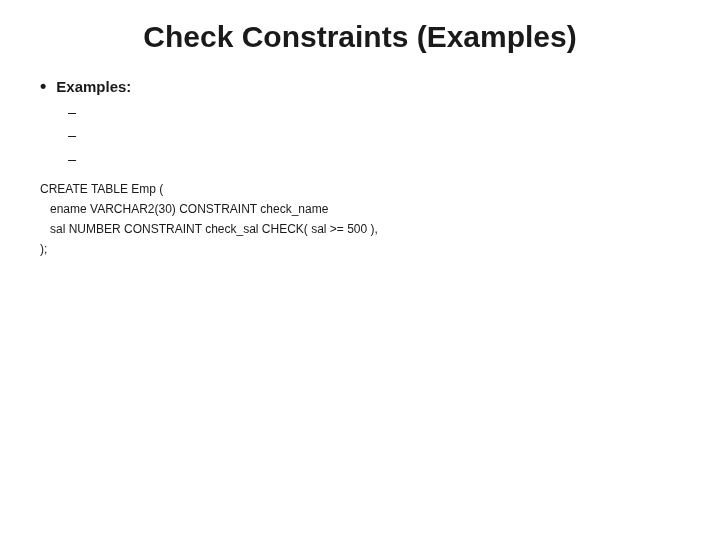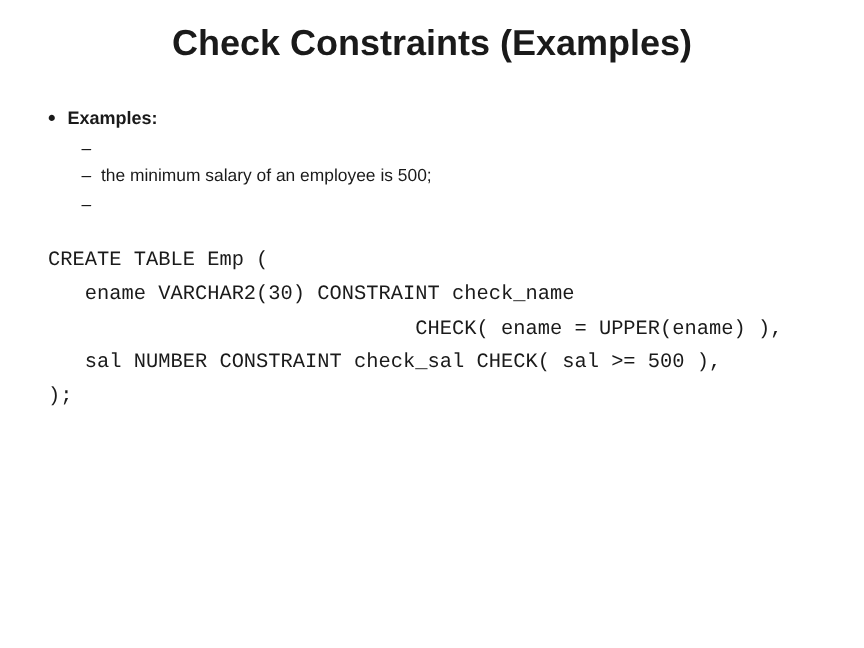--- a/index.html
+++ b/index.html
@@ -15,21 +15,20 @@
       font-family: Arial, Helvetica, sans-serif;
       overflow: hidden;
     }
 
     .page {
       width: 720px;
       height: 540px;
       padding: 20px 40px 20px 40px;
       display: flex;
       flex-direction: column;
-      gap: 12px;
     }
 
     .title {
       text-align: center;
       font-size: 30px;
       font-weight: bold;
       color: #1a1a1a;
       margin-bottom: 22px;
       font-family: Arial, Helvetica, sans-serif;
     }
@@ -70,23 +69,23 @@
       align-items: flex-start;
       gap: 6px;
     }
 
     .dash {
       flex-shrink: 0;
       margin-right: 2px;
     }
 
     .code-block {
-      margin-top: 22px;
-      font-family: Liberation Mono, monospace;
-      font-size: 17px;
+      margin-top: 10px;
+      font-family: Liberation Sans, sans-serif;
+      font-size: 12px;
       color: #1a1a1a;
       line-height: 1.65;
       background: #ffffff;
     }
 
     .code-line {
       display: block;
       white-space: pre;
     }
   </style>
@@ -103,29 +102,27 @@
       <span class="bullet">•</span>
       <span>Examples:</span>
     </div>
 
     <div class="bullet-list">
       <div class="bullet-item">
         <span class="dash">–</span>
       </div>
       <div class="bullet-item">
         <span class="dash">–</span>
-        <span>the minimum salary of an employee is 500;</span>
       </div>
       <div class="bullet-item">
         <span class="dash">–</span>
       </div>
     </div>
 
     <div class="code-block">
       <span class="code-line">CREATE TABLE Emp (</span>
       <span class="code-line">   ename VARCHAR2(30) CONSTRAINT check_name</span>
-      <span class="code-line">                              CHECK( ename = UPPER(ename) ),</span>
       <span class="code-line">   sal NUMBER CONSTRAINT check_sal CHECK( sal &gt;= 500 ),</span>
       <span class="code-line">);</span>
     </div>
 
   </div>
 </div>
 
 </body></html>

